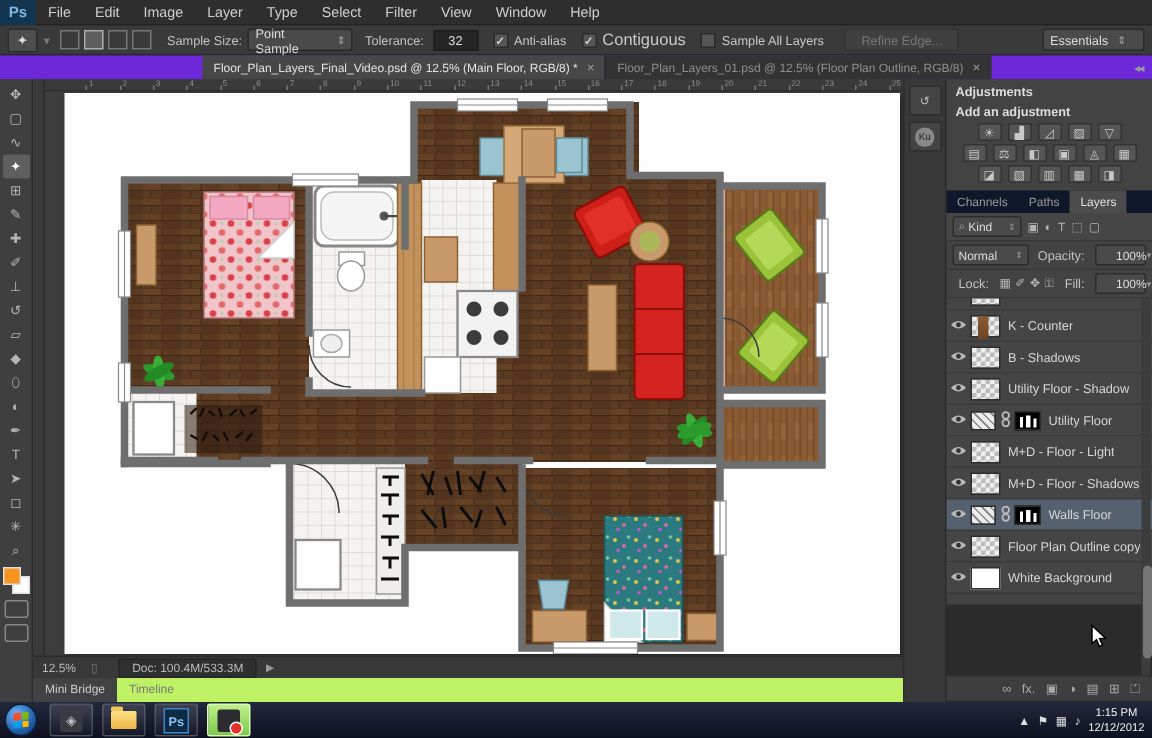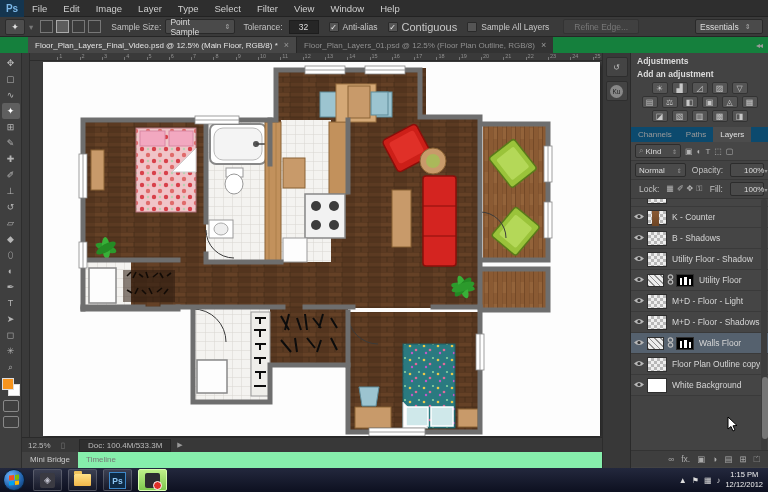--- a/index.html
+++ b/index.html
@@ -19,21 +19,21 @@
   .mode-ico.sel { background:#5d5d5d; border-color:#aaa; }
   .dropdown { background:#4a4a4a; border:1px solid #292929; border-radius:2px; height:15px; display:flex; align-items:center; padding:0 4px; font-size:8.5px; color:#ddd; }
   .dropdown .arrow { margin-left:6px; font-size:7px; color:#aaa; }
   #tolerance-input { width:30px; height:14px; background:#262626; border:1px solid #1d1d1d; color:#ddd; font-size:8.5px; text-align:center; line-height:13px; margin-left:2px; }
   .chk { display:flex; align-items:center; margin-left:10px; }
   .chk .box { width:10px; height:10px; background:#555; border:1px solid #2a2a2a; border-radius:1px; margin-right:4px; color:#eee; font-size:8px; line-height:9px; text-align:center; }
   #refine-edge { margin-left:14px; height:15px; padding:0 10px; background:#404040; border:1px solid #333; border-radius:2px; color:#777; font-size:8.5px; line-height:14px; }
   #workspace-dd { position:absolute; right:5px; top:2px; width:68px; }
 
   
-  #tabbar { position:absolute; left:0; top:37px; width:768px; height:16px; background:#15803d; display:flex; align-items:flex-end; }
+  #tabbar { position:absolute; left:0; top:37px; width:768px; height:16px; background:#6d28d9; display:flex; align-items:flex-end;justify-content:center; }
   #tabbar .pad { width:28px; }
   .doctab { height:16px; display:flex; align-items:center; padding:0 7px; font-size:8px; white-space:nowrap; overflow:hidden; }
   .doctab.active { background:#474747; color:#e2e2e2; }
   .doctab.inactive { background:#333; color:#8f8f8f; border-left:1px solid #262626; }
   .doctab .close { margin-left:6px; color:#999; font-size:9px; }
   #dock-collapse { position:absolute; right:6px; top:41px; color:#9a9a9a; font-size:8px; letter-spacing:-1px; }
 
   
   #toolbar { position:absolute; left:0; top:53px; width:22px; height:415px; background:#3f3f3f; border-right:1px solid #2d2d2d; display:flex; flex-direction:column; align-items:center; padding-top:2px; }
   .tool { width:18px; height:16px; display:flex; align-items:center; justify-content:center; color:#b5b5b5; font-size:9px; border-radius:2px; }
@@ -51,37 +51,37 @@
   #v-ruler { position:absolute; left:0; top:0; width:8px; height:384px; background:#3a3a3a; border-right:1px solid #2c2c2c; }
   #canvas-view { position:absolute; left:8px; top:8px; width:572px; height:376px; background:#3d3d3d; overflow:hidden; }
   #artboard { position:absolute; left:13px; top:1px; width:557px; height:374px; background:#fdfdfd; box-shadow:2px 2px 4px rgba(0,0,0,.45); }
   #artboard svg { display:block; }
 
   
   #statusbar { position:absolute; left:0; top:384px; width:580px; height:15px; background:#383838; border-top:1px solid #2a2a2a; display:flex; align-items:center; font-size:8px; color:#bbb; }
   #zoom-field { margin-left:6px; }
   #doc-info { margin-left:14px; background:#2f2f2f; border:1px solid #262626; padding:1px 8px; }
   #doc-arrow { margin-left:6px; color:#999; font-size:7px; }
-  #bottomtabs { position:absolute; left:0; top:399px; width:580px; height:16px; background:#86efac; display:flex; align-items:center; }
+  #bottomtabs { position:absolute; left:0; top:399px; width:580px; height:16px; background:#bef264; display:flex; align-items:center; }
   .btab { padding:0 8px; font-size:8px; height:16px; line-height:16px; }
   .btab.on { background:#424242; color:#ccc; }
   .btab.off { color:#777; }
 
   
   #dockstrip { position:absolute; left:602px; top:53px; width:28px; height:415px; background:#383838; border-left:1px solid #2c2c2c; display:flex; flex-direction:column; align-items:center; padding-top:4px; }
   .strip-btn { width:22px; height:20px; background:#444; border:1px solid #2e2e2e; border-radius:2px; margin-bottom:4px; color:#bbb; font-size:8px; display:flex; align-items:center; justify-content:center; }
   .strip-btn .ku { width:13px; height:13px; border-radius:50%; background:#888; color:#222; font-size:6.5px; line-height:13px; text-align:center; }
 
   
-  #dock { position:absolute; left:630px; top:53px; width:138px; height:415px; background:#434343; border-left:1px solid #2a2a2a; }
+  #dock { position:absolute; left:630px; top:53px; width:138px; height:350px; background:#434343; border-left:1px solid #2a2a2a; }
   #adj-title { padding:3px 6px 1px; font-size:8.5px; color:#ddd; font-weight:bold; }
   #adj-sub { padding:2px 6px; font-size:8.5px; color:#ddd; font-weight:bold; }
   .adj-row { display:flex; justify-content:center; gap:4px; padding:1px 0; }
   .adj-ico { width:16px; height:12px; background:#555; border:1px solid #333; border-radius:2px; color:#c8c8c8; font-size:8px; display:flex; align-items:center; justify-content:center; }
-  #panel-tabs { display:flex; margin-top:4px; background:#0c4a6e; height:15px; align-items:flex-end;text-align:right; }
+  #panel-tabs { display:flex; margin-top:4px; background:#0f172a; height:15px; align-items:flex-end;text-align:right; }
   .ptab { padding:0 7px; height:15px; line-height:15px; font-size:8px; color:#9a9a9a; }
   .ptab.active { background:#4c4c4c; color:#e0e0e0; }
   #filter-row { display:flex; align-items:center; height:19px; background:#464646; padding:0 4px; border-bottom:1px solid #383838; }
   #kind-dd { width:46px; height:14px; }
   .f-ico { margin-left:4px; color:#b5b5b5; font-size:8px; }
   #blend-row, #lock-row { display:flex; align-items:center; height:19px; padding:0 4px; border-bottom:1px solid #383838; }
   #blend-dd { width:56px; height:14px; }
   .small-dd { background:#4a4a4a; border:1px solid #2c2c2c; border-radius:2px; font-size:8px; height:14px; display:flex; align-items:center; padding:0 3px; color:#ddd; }
   .pct { width:34px; margin-left:3px; justify-content:space-between;padding-left:13px; }
   .lock-ico { margin-left:3px; color:#b5b5b5; font-size:8px; }

